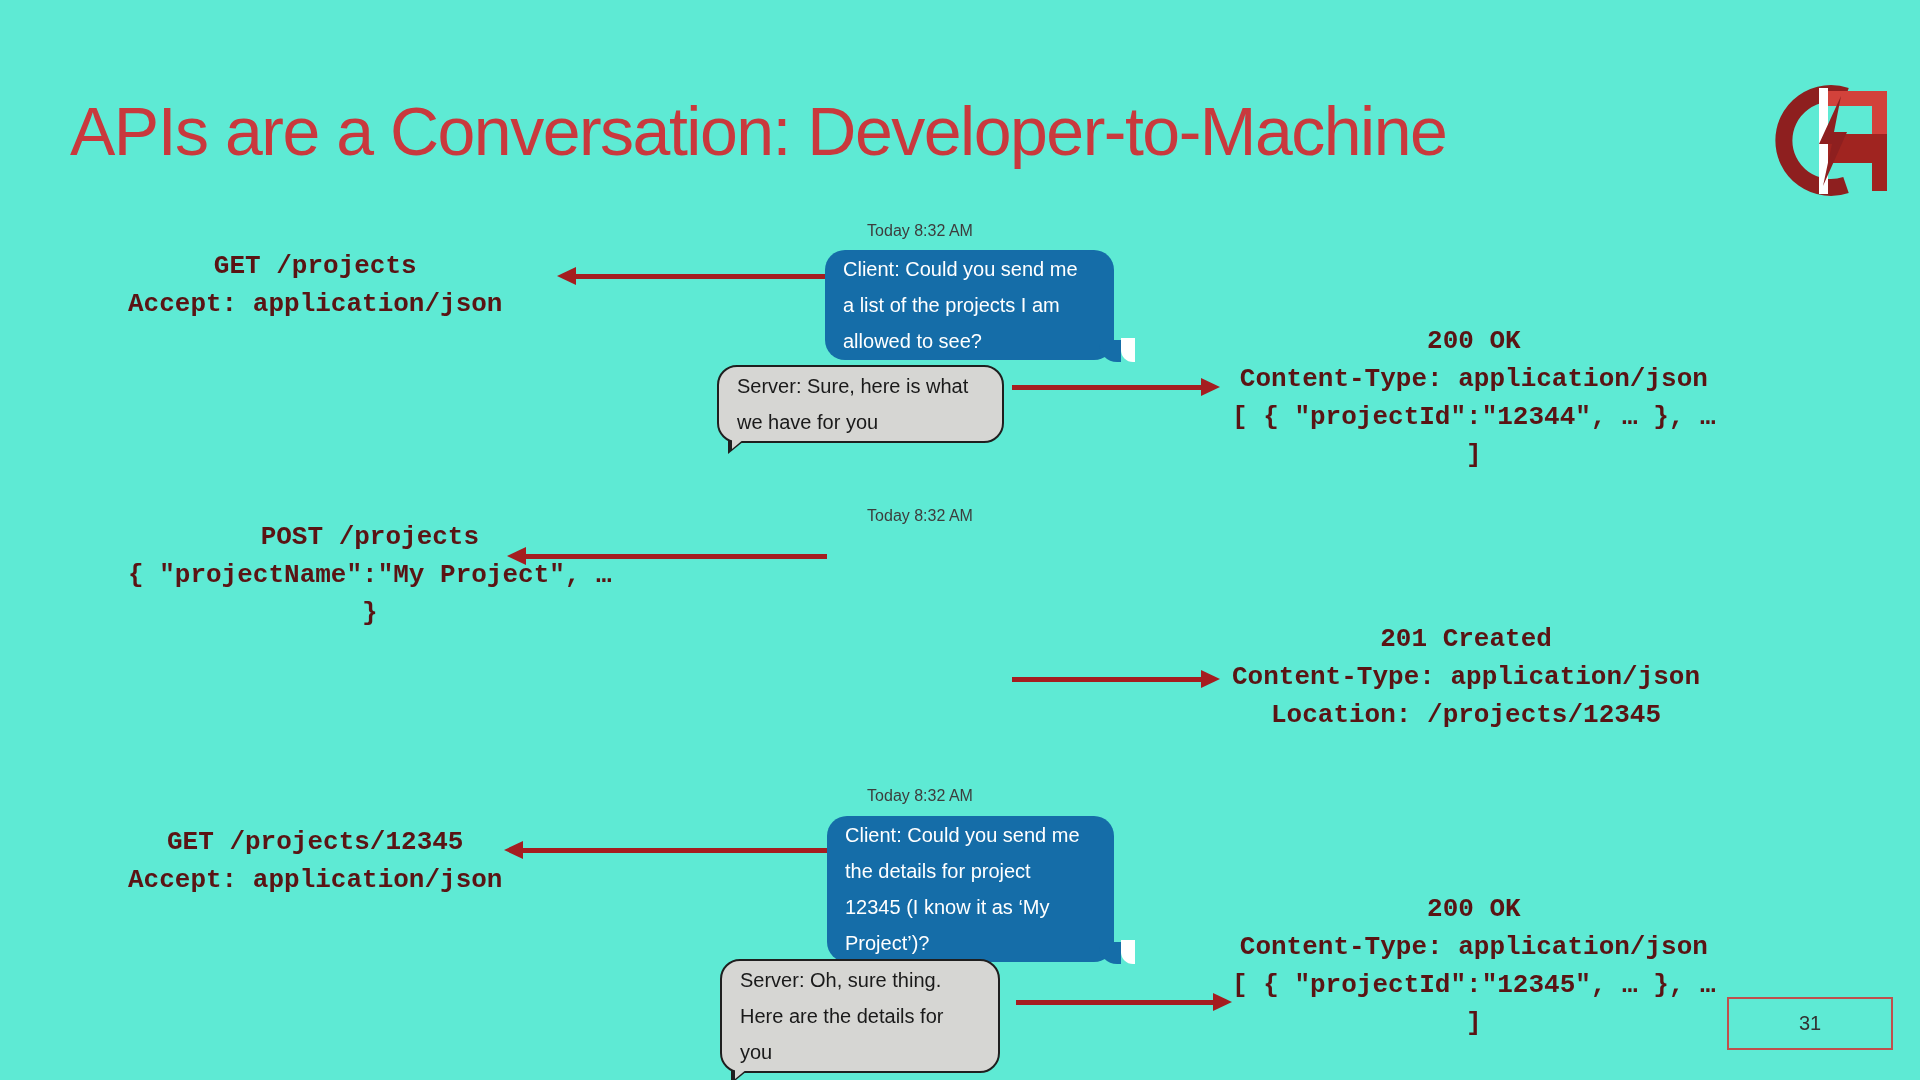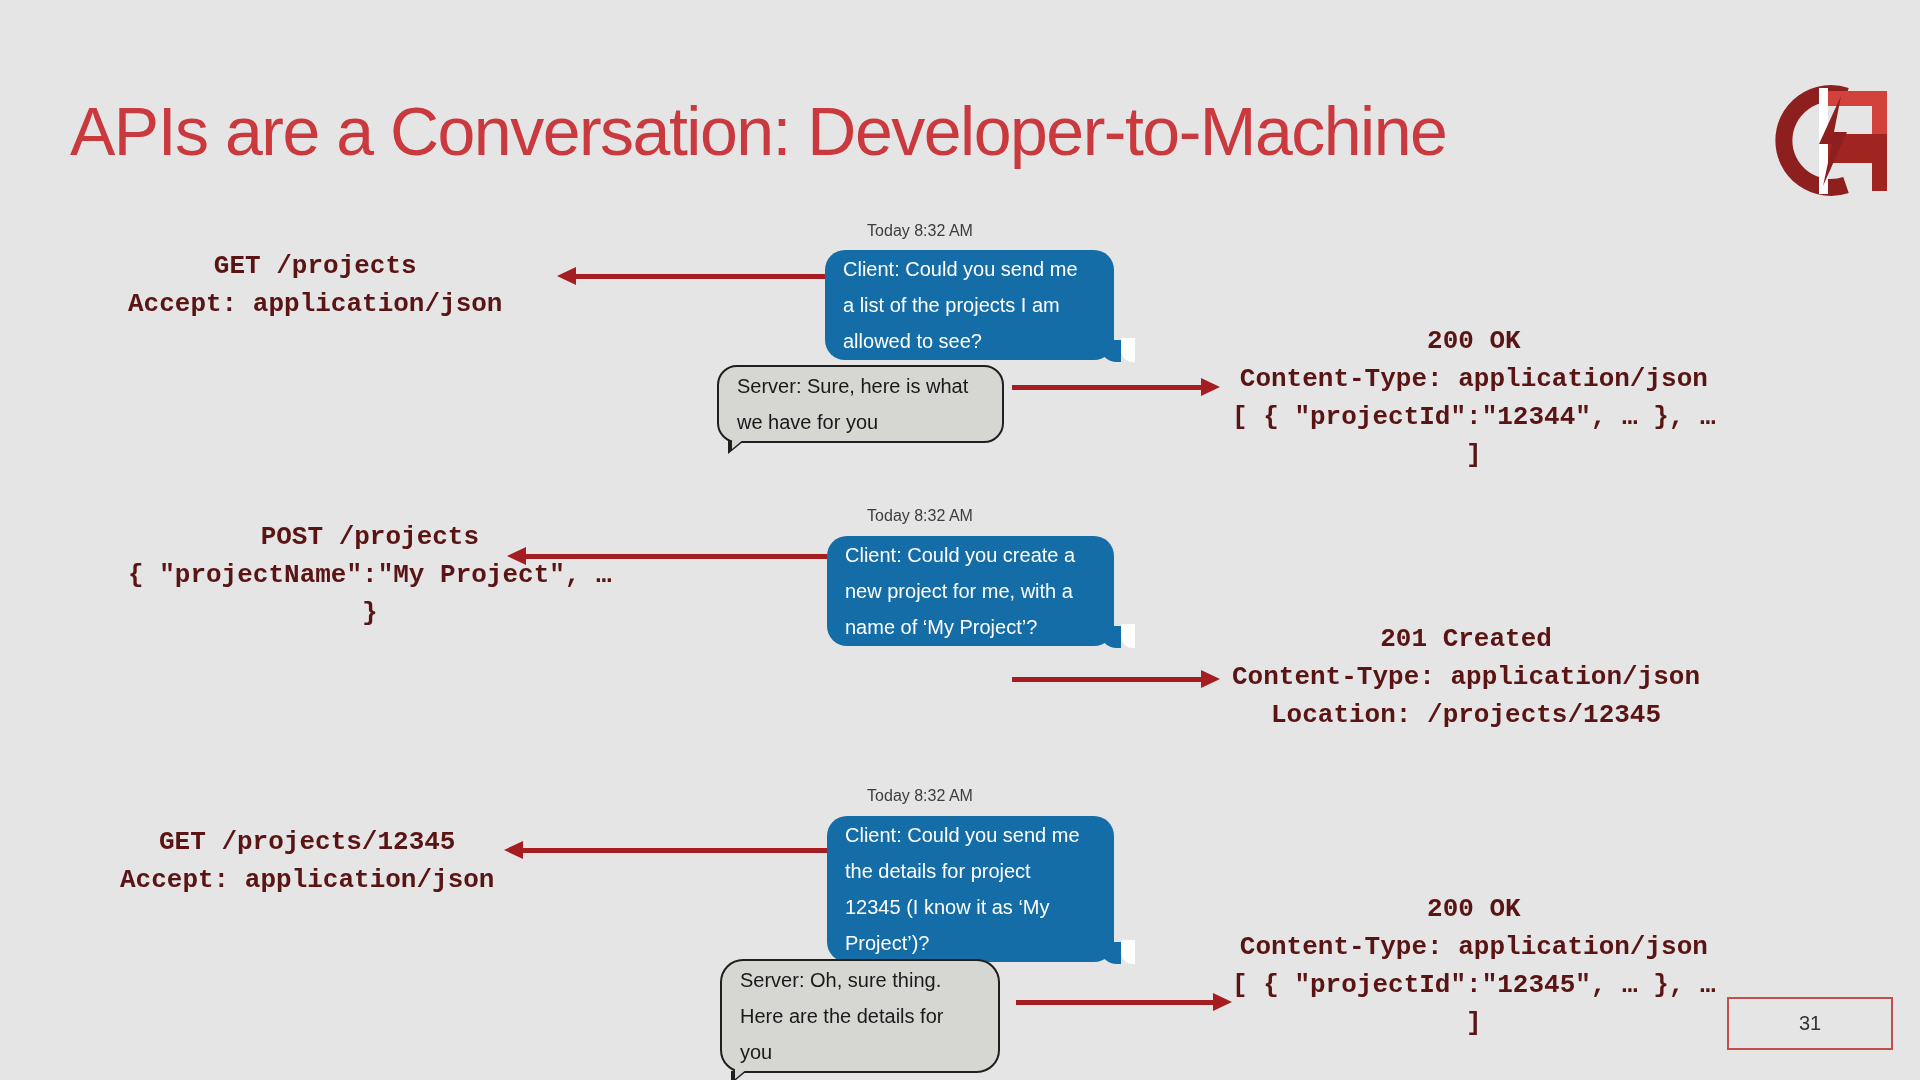--- a/index.html
+++ b/index.html
@@ -1,17 +1,17 @@
 <!DOCTYPE html>
 <html><head>
 <meta charset="utf-8">
 <style>
   html,body{margin:0;padding:0;background:#888;}
   .slide{
-    position:relative;width:1920px;height:1080px;background:#e5e5e5;
+    position:relative;width:1920px;height:1080px;background:#5eead4;
     font-family:"Liberation Sans",sans-serif;overflow:hidden;
   }
   .abs{position:absolute;}
   .title{
     left:70px;top:92px;font-size:68px;letter-spacing:-1.5px;
     color:#C9393D;white-space:nowrap;font-weight:400;
   }
   .code{
     font-family:"Liberation Mono","DejaVu Sans Mono",monospace;
     font-weight:bold;font-size:26px;line-height:38px;color:#5A1414;
@@ -100,37 +100,34 @@
   <div class="abs code" style="left:1232px;top:322px;">200 OK
 Content-Type: application/json
 [ { "projectId":"12344", … }, …
 ]</div>
 
   <div class="abs timestamp" style="left:810px;top:507px;">Today 8:32 AM</div>
   <div class="abs code" style="left:128px;top:518px;">POST /projects
 { "projectName":"My Project", …
 }</div>
   <div class="abs arrow arrow-left" style="left:525px;top:554px;width:302px;"></div>
-  <div class="abs bubble client" style="left:827px;top:536px;width:287px;">Client: Could you create a
-new project for me, with a
-name of ‘My Project’?</div>
   <div class="abs arrow arrow-right" style="left:1012px;top:677px;width:190px;"></div>
   <div class="abs code" style="left:1232px;top:620px;">201 Created
 Content-Type: application/json
 Location: /projects/12345</div>
 
   <div class="abs timestamp" style="left:810px;top:787px;">Today 8:32 AM</div>
-  <div class="abs code" style="left:120px;top:823px;">GET /projects/12345
+  <div class="abs code" style="left:128px;top:823px;">GET /projects/12345
 Accept: application/json</div>
   <div class="abs arrow arrow-left" style="left:522px;top:848px;width:305px;"></div>
   <div class="abs bubble client" style="left:827px;top:816px;width:287px;">Client: Could you send me
 the details for project
 12345 (I know it as ‘My
 Project’)?</div>
-  <div class="abs bubble server" style="left:720px;top:959px;width:280px;border-radius:23px;">Server: Oh, sure thing.
+  <div class="abs bubble server" style="left:720px;top:959px;width:280px;">Server: Oh, sure thing.
 Here are the details for
 you</div>
   <div class="abs arrow arrow-right" style="left:1016px;top:1000px;width:198px;"></div>
   <div class="abs code" style="left:1232px;top:890px;">200 OK
 Content-Type: application/json
 [ { "projectId":"12345", … }, …
 ]</div>
 
 
   <div class="abs page-box" style="left:1727px;top:997px;width:166px;height:53px;">

